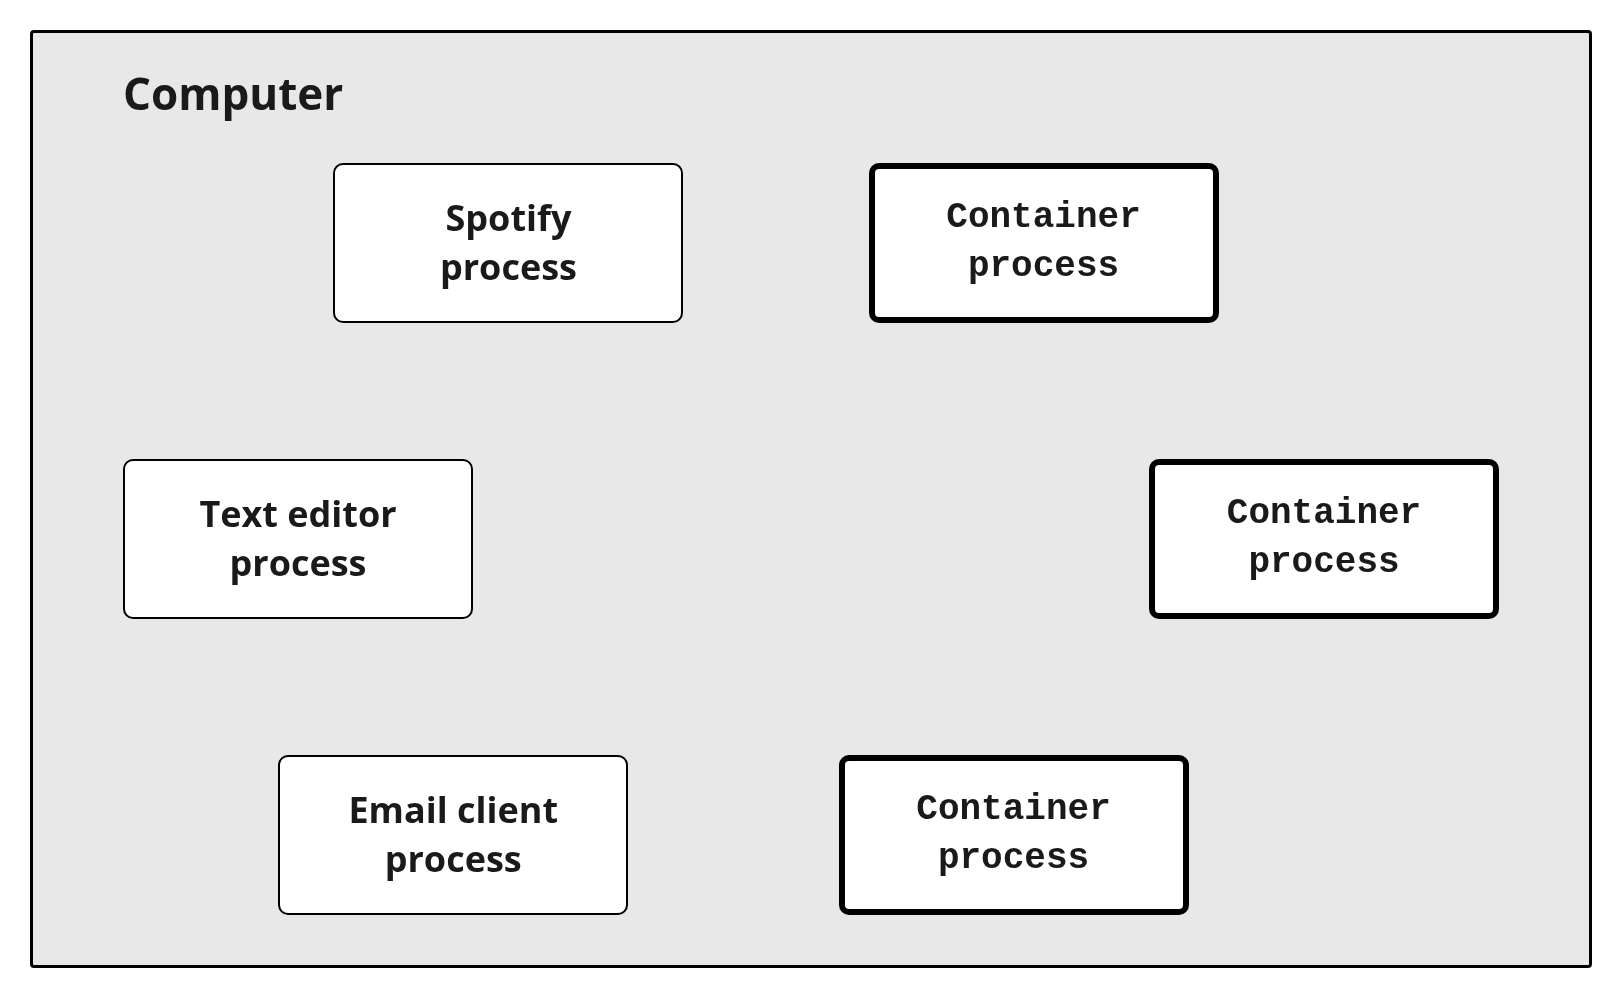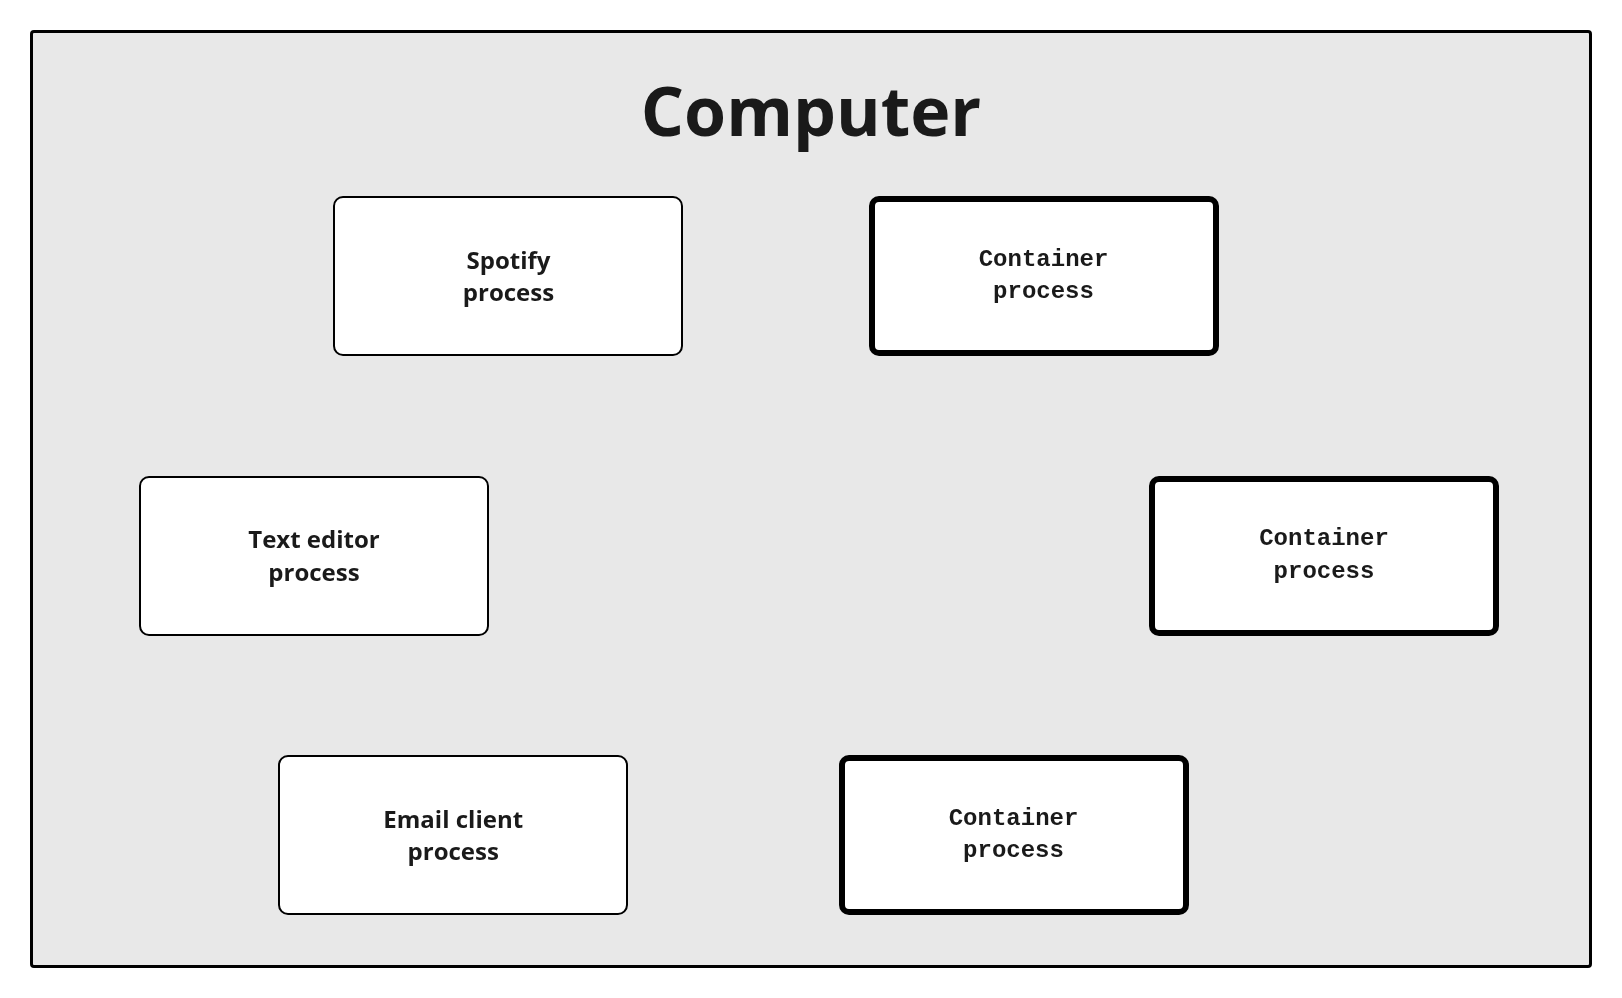--- a/index.html
+++ b/index.html
@@ -18,22 +18,21 @@
       width: 100%;
       height: 100%;
       border: 3px solid #000000;
       border-radius: 4px;
       background: #e8e8e8;
       padding: 30px 90px 50px 90px;
       display: flex;
       flex-direction: column;
     }
     .title {
-      text-align: center;
-      font-size: 68px;
+      font-size: 44px;
       font-weight: 700;
       color: #1a1a1a;
       margin-bottom: 40px;
     }
     .processes-area {
       flex: 1;
       display: flex;
       flex-direction: row;
       justify-content: space-between;
       align-items: stretch;
@@ -43,21 +42,21 @@
       flex-direction: column;
       justify-content: space-between;
       width: 48%;
     }
     .left-column .process-box:nth-child(1) {
       align-self: flex-end;
       margin-right: 100px;
     }
     .left-column .process-box:nth-child(2) {
       align-self: flex-start;
-      margin-left: 16px;
+      margin-left: 0;
     }
     .left-column .process-box:nth-child(3) {
       align-self: center;
     }
     .right-column .process-box:nth-child(1) {
       align-self: flex-start;
       margin-left: 30px;
     }
     .right-column .process-box:nth-child(2) {
       align-self: flex-end;
@@ -69,21 +68,21 @@
     }
     .process-box {
       background: #ffffff;
       border-radius: 10px;
       width: 350px;
       height: 160px;
       display: flex;
       align-items: center;
       justify-content: center;
       text-align: center;
-      font-size: 24px;
+      font-size: 36px;
       font-weight: 700;
       color: #1a1a1a;
       line-height: 1.35;
       padding: 20px;
     }
     .thin-border {
       border: 2px solid #000000;
     }
     .thick-border {
       border: 6px solid #000000;

